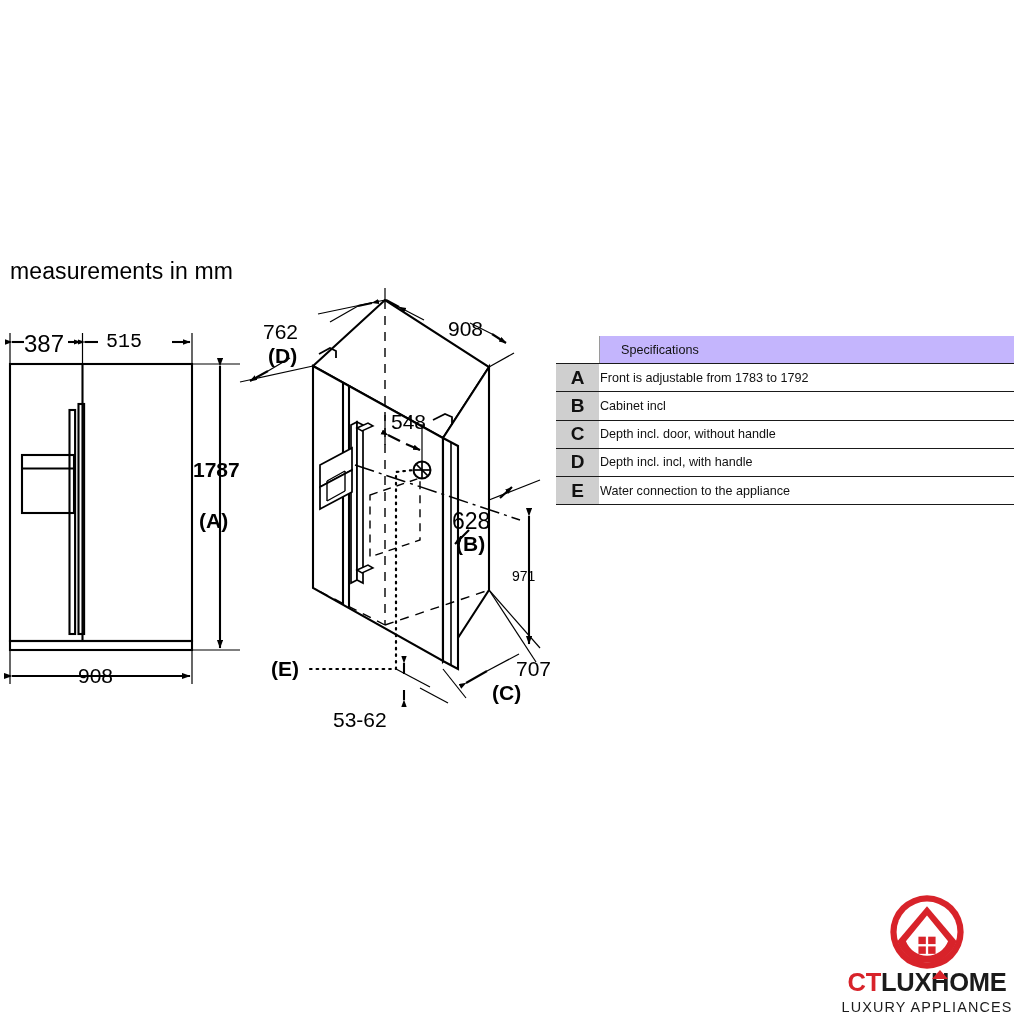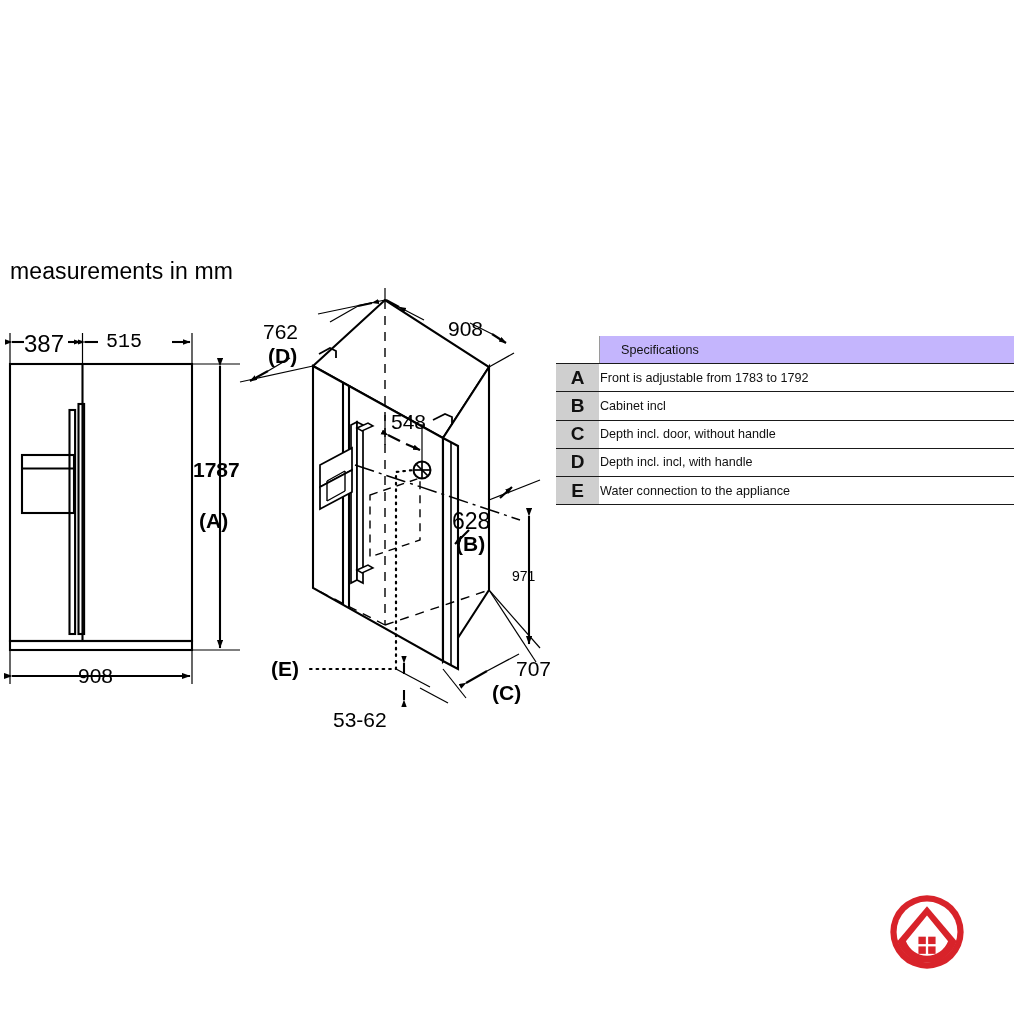--- a/index.html
+++ b/index.html
@@ -334,15 +334,19 @@
 
       <path d="M50 17 L88 62 A40 40 0 0 1 12 62 Z" fill="#d8232a"></path>
 
       <path d="M50 29 L77 62 A29 29 0 0 1 23 62 Z" fill="#ffffff"></path>
 
       <rect x="39" y="56" width="9.5" height="9.5" fill="#d8232a"></rect>
       <rect x="51.5" y="56" width="9.5" height="9.5" fill="#d8232a"></rect>
       <rect x="39" y="68.5" width="9.5" height="9.5" fill="#d8232a"></rect>
       <rect x="51.5" y="68.5" width="9.5" height="9.5" fill="#d8232a"></rect>
     </svg>
+    <div class="logo-text">
+      <span class="logo-line1"><span class="logo-ct">CT</span><span class="logo-lux">LUX</span><span class="logo-h-wrap"><span>H</span><span class="logo-roof"></span></span><span class="logo-ome">OME</span></span>
+      <span class="logo-line2">LUXURY APPLIANCES</span>
+    </div>
   </div>
 
 </div>
 
 </body></html>

